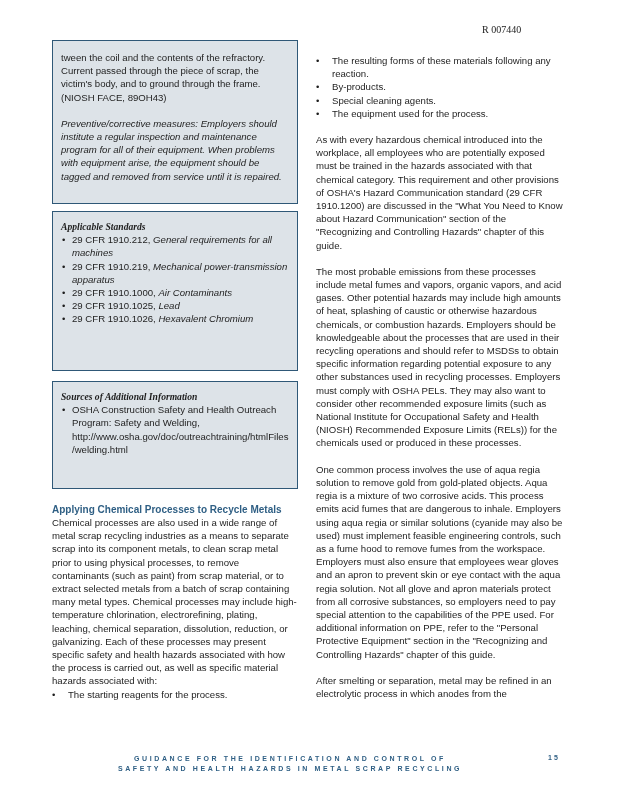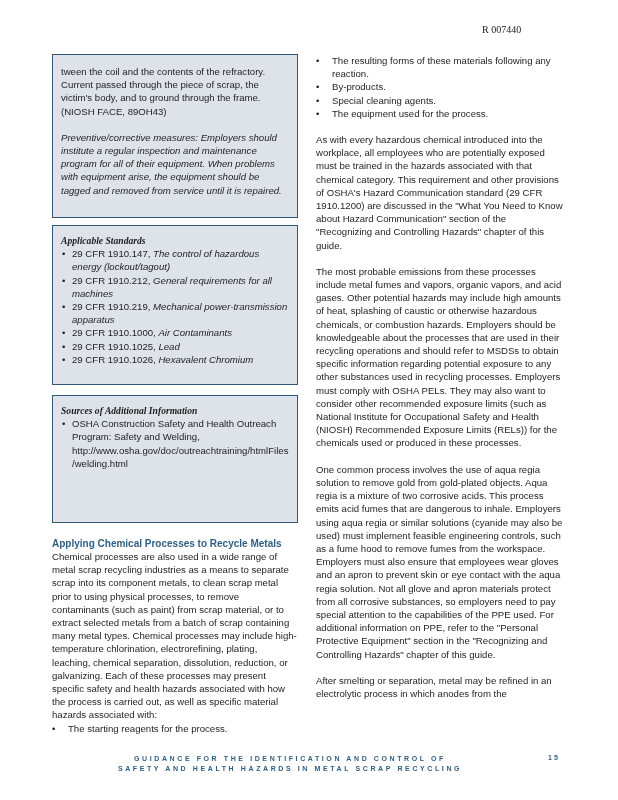--- a/index.html
+++ b/index.html
@@ -4,31 +4,31 @@
 <style>
   html, body { margin: 0; padding: 0; }
   body {
     width: 618px; height: 800px; background: #ffffff; position: relative;
     font-family: "Liberation Sans", sans-serif; color: #1e1e1e; overflow: hidden;
   }
   .docid {
     position: absolute; left: 482px; top: 24px;
     font-family: "Liberation Serif", serif; font-size: 10px; color: #222;
   }
-  .col-left { position: absolute; left: 52px; top: 54px; width: 246px; }
+  .col-left { position: absolute; left: 52px; top: 40px; width: 246px; }
   .col-right { position: absolute; left: 316px; top: 54px; width: 248px; }
   .box {
     background: #dde3e8; border: 1px solid #2f5877; padding: 8px 8px 6px 8px;
     font-size: 9.6px; line-height: 13.2px; box-sizing: border-box; width: 246px;
   }
   .box p { margin: 0; }
   .box .gap { height: 13px; }
   .box1 { height: 164px; padding-top: 10px; }
   .box2 { margin-top: 7px; height: 160px; }
-  .box3 { margin-top: 10px; height: 128px; }
+  .box3 { margin-top: 10px; height: 108px; }
   .box-title { font-weight: bold; font-style: italic; font-family: Liberation Serif, serif; }
   .box ul { list-style: none; margin: 0; padding: 0; }
   .box li { position: relative; padding-left: 11px; }
   .box li::before { content: "\2022"; position: absolute; left: 1px; top: 0; }
   em { font-style: italic; }
   .section-heading {
     margin-top: 14px; color: #2f5f84; font-weight: bold; font-size: 10px; line-height: 13px;
   }
   .body-text { font-size: 9.6px; line-height: 13.2px; margin: 0; }
   .bullets { list-style: none; margin: 0; padding: 0; font-size: 9.6px; line-height: 13.2px; }
@@ -52,21 +52,20 @@
 <div class="col-left">
   <div class="box box1">
     <p>tween the coil and the contents of the refractory. Current passed through the piece of scrap, the victim's body, and to ground through the frame. (NIOSH FACE, 89OH43)</p>
     <div class="gap"></div>
     <p><em>Preventive/corrective measures: Employers should institute a regular inspection and maintenance program for all of their equipment. When problems with equipment arise, the equipment should be tagged and removed from service until it is repaired.</em></p>
   </div>
 
   <div class="box box2">
     <div class="box-title">Applicable Standards</div>
     <ul>
-      <li><span>29 CFR 1910.147, </span><em>The control of hazardous energy (lockout/tagout)</em></li>
       <li><span>29 CFR 1910.212, </span><em>General requirements for all machines</em></li>
       <li><span>29 CFR 1910.219, </span><em>Mechanical power-transmission apparatus</em></li>
       <li><span>29 CFR 1910.1000, </span><em>Air Contaminants</em></li>
       <li><span>29 CFR 1910.1025, </span><em>Lead</em></li>
       <li><span>29 CFR 1910.1026, </span><em>Hexavalent Chromium</em></li>
     </ul>
   </div>
 
   <div class="box box3">
     <div class="box-title">Sources of Additional Information</div>

